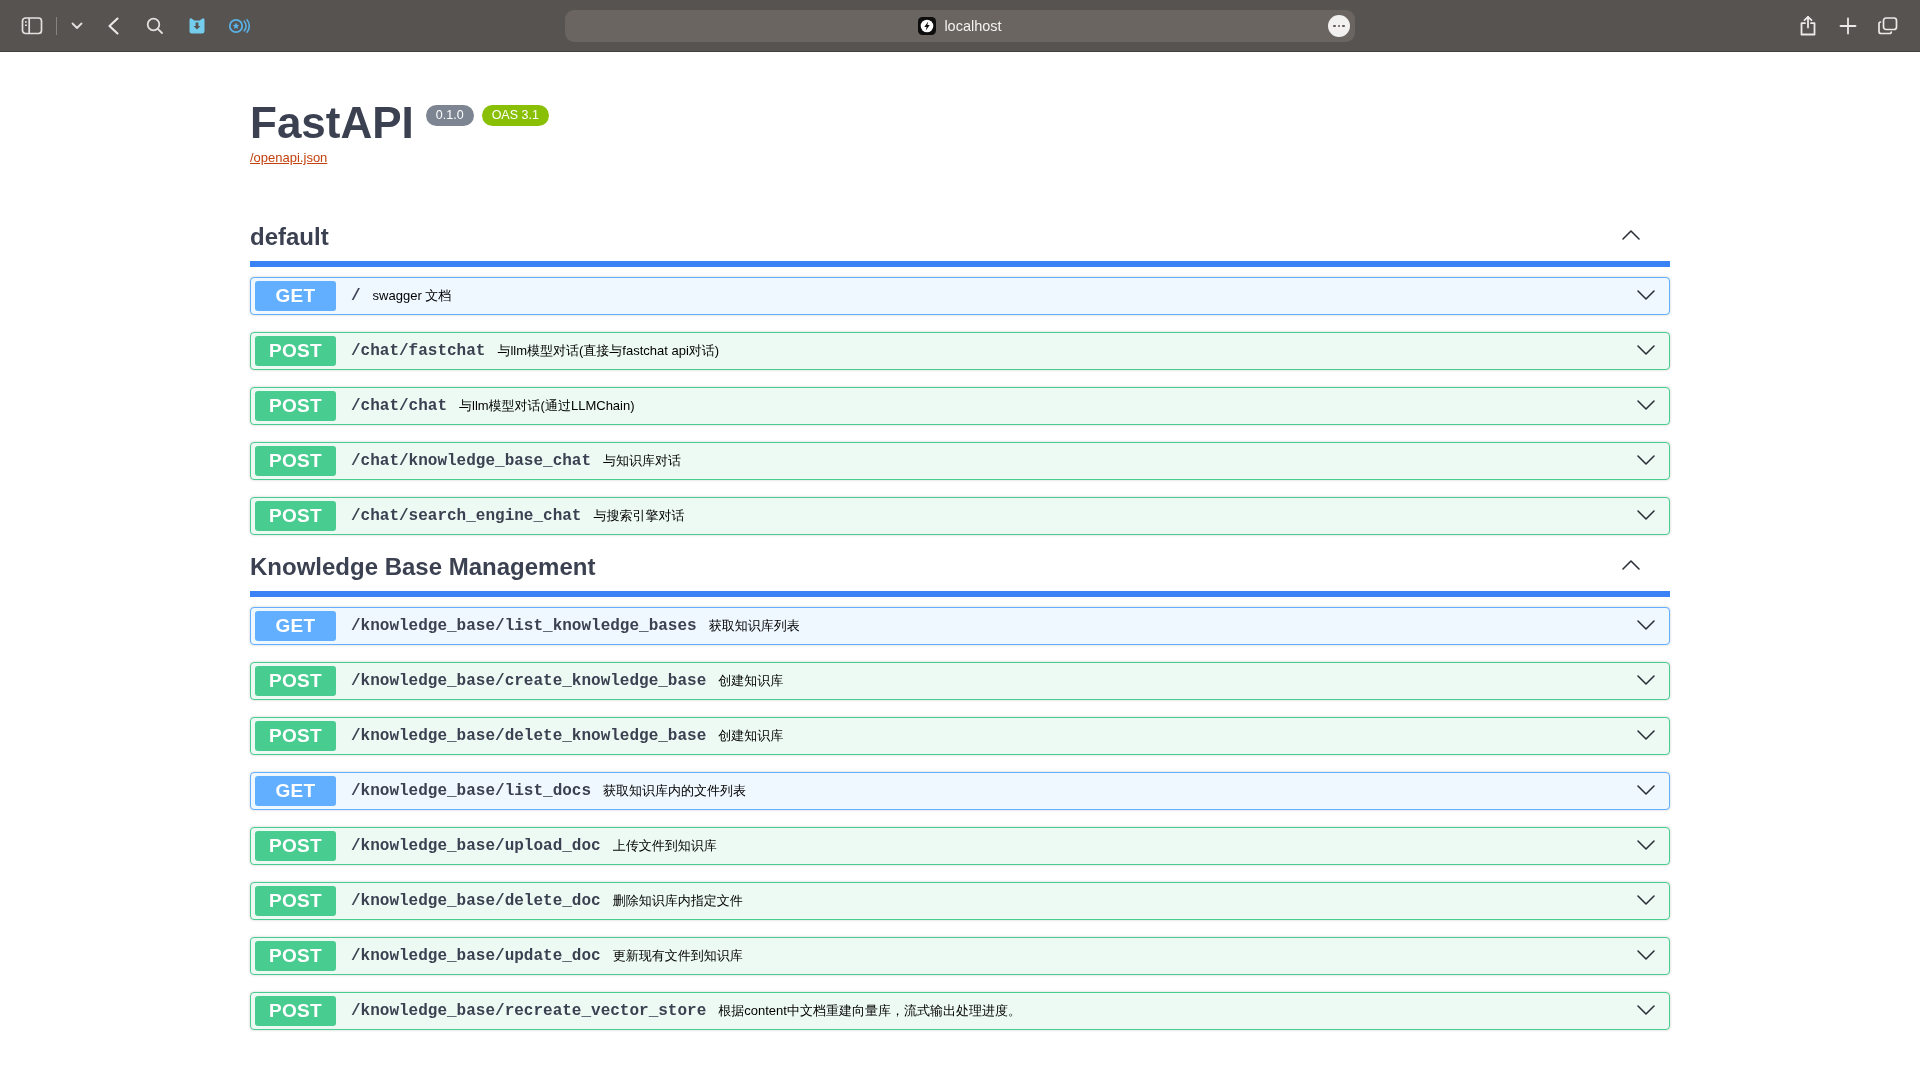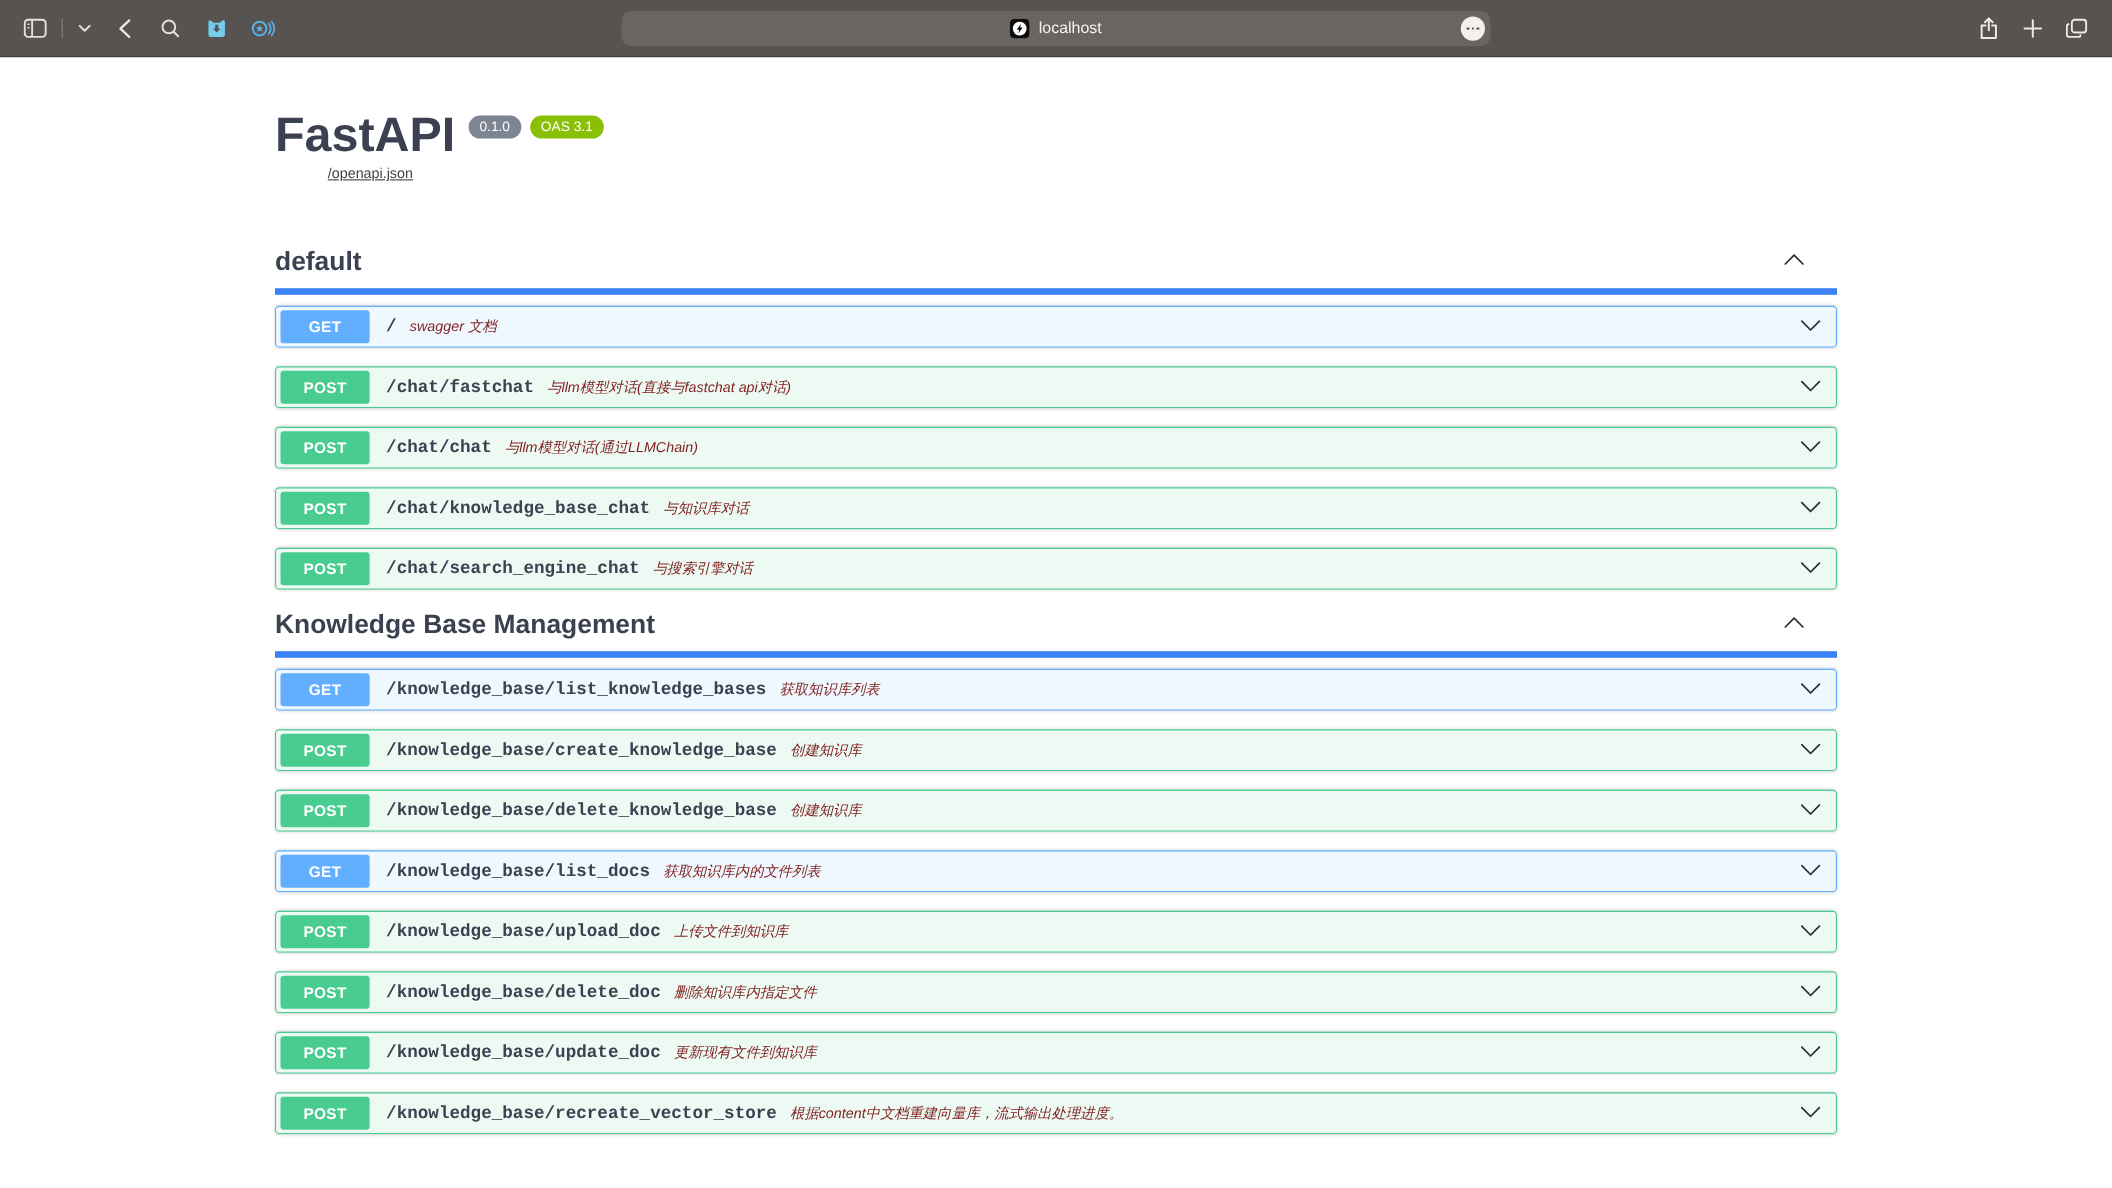--- a/index.html
+++ b/index.html
@@ -78,29 +78,29 @@
     margin-bottom: 17px;
     border-radius: 4px;
     border: 1px solid;
     box-shadow: 0 0 3px rgba(0,0,0,.19);
     padding: 0 12px 0 4px;
   }
   .method {
     min-width: 81px; height: 30px;
     display: flex; align-items: center; justify-content: center;
     border-radius: 3px;
-    color: #fff; font-weight: bold; font-size: 14px;
+    color: #fff; font-weight: bold; font-size: 19px;
     letter-spacing: .3px;
   }
   .path {
     margin-left: 15px;
     font-family: "Liberation Mono", "DejaVu Sans Mono", monospace;
     font-weight: bold; font-size: 16px; color: #3b4151;
   }
-  .summary { margin-left: 12px; font-size: 13px; color: #7f1d1d; font-style: italic; }
+  .summary { margin-left: 12px; font-size: 13px; color: #000000; }
   .expand-btn { background: none; border: none; margin-left: auto; height: 22px; padding: 0; }
 </style>
 </head>
 <body>
 
 <div>
 
   <div class="toolbar" style="background: rgb(87, 83, 80);">
     <div class="tb-group">
       <button class="tb-btn">
@@ -186,21 +186,21 @@
   <div class="page">
     <div class="content">
       <div class="info">
         <div class="title-row">
           <h1 class="api-title" style="color: rgb(59, 65, 81);">FastAPI</h1>
           <div class="badges">
             <span class="pill version" style="background: rgb(125, 132, 146);">0.1.0</span>
             <span class="pill oas" style="background: rgb(137, 191, 4);">OAS 3.1</span>
           </div>
         </div>
-        <a class="spec-link" href="#" style="color: #404040; margin-left: 48px;">/openapi.json</a>
+        <a class="spec-link" href="#" style="color: #c2410c;">/openapi.json</a>
       </div>
 
       <div id="sections">
   <div class="section">
     <div class="section-header">
       <h3 class="section-title">default</h3>
       <button class="collapse-btn">
         <svg width="22" height="14" viewBox="0 0 22 14">
           <polyline points="3,11 11,3 19,11" fill="none" stroke="#2b2f38" stroke-width="1.6" stroke-linecap="round" stroke-linejoin="round"></polyline>
         </svg>

